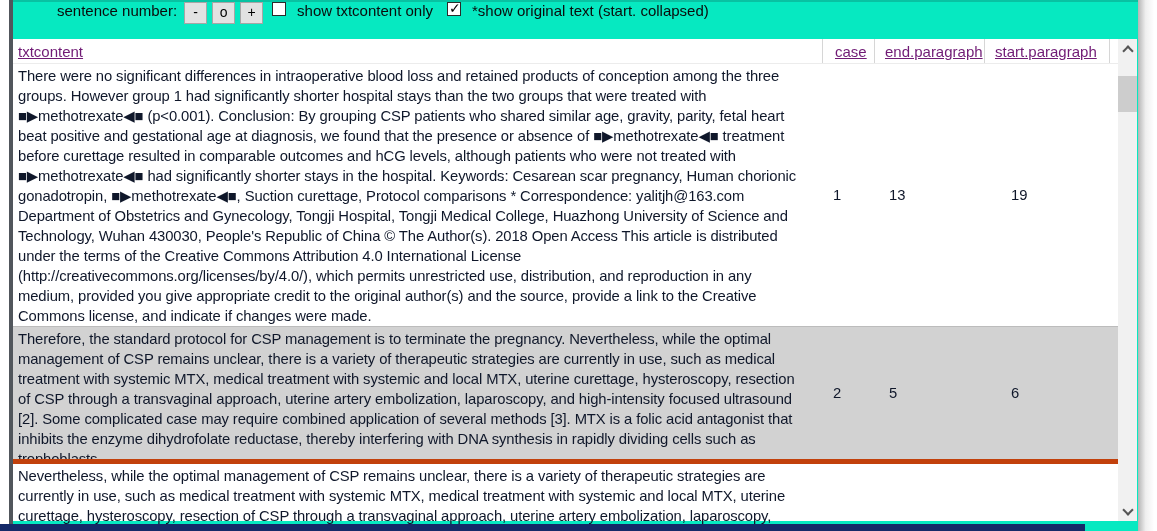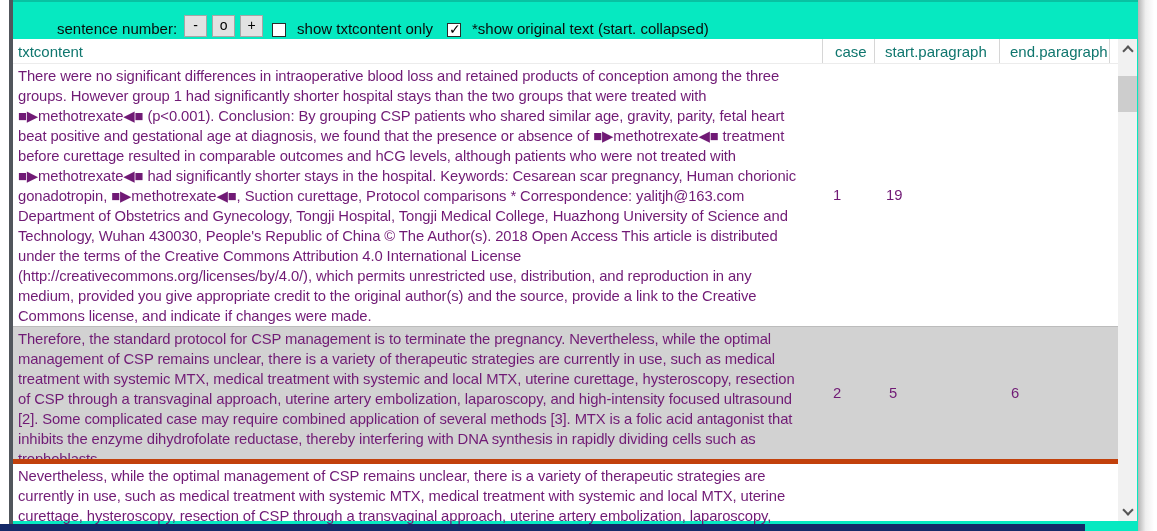--- a/index.html
+++ b/index.html
@@ -10,47 +10,47 @@
 
   
   .left-line { position:absolute; left:9px; top:0; width:4px; height:531px; background:#51565c; }
 
   
   .window { position:absolute; left:13px; top:0; width:1125px; height:531px;
             background:#06e9c1; border-top:2px solid #08c2a2; }
 
   
   .toolbar { position:absolute; left:0; top:0; width:100%; height:35px;
-             display:flex; align-items:flex-end; font-size:15px; color:#0b0b0b; }
+             display:flex; align-items:flex-start; font-size:15px; color:#0b0b0b; }
   .tb-label { margin-left:44px; margin-right:7px; }
   .tb-btn { width:23px; height:22px; margin-right:5px; background:#e2e2e2;
             border:1px solid #a6a6a6; font-size:14px; color:#000; font-family:inherit;
             display:flex; align-items:center; justify-content:center; padding:0 0 2px 0; cursor:default; }
   .checkbox { width:14px; height:14px; background:#ffffff; border:1px solid #2b2b2b;
               position:relative; display:inline-block; flex:0 0 auto; }
   .cb1 { margin-left:4px; }
   .cb2 { margin-left:14px; }
   .checkbox .mark { position:absolute; left:1px; top:-4px; font-size:14px; font-weight:bold;
                     color:#000; line-height:18px; }
   .cb-label { margin-left:11px; }
 
   
   .content { position:absolute; left:0; top:37px; width:1124px; height:482px;
              background:#ffffff; display:flex; }
   .grid { width:1105px; }
 
-  .thead { display:flex; height:25px; font-size:15px; color:#0f766e; border-bottom:1px solid #ececec; }
+  .thead { display:flex; height:25px; font-size:15px; color:#701a75; border-bottom:1px solid #ececec;text-decoration:underline; }
   .th { display:flex; align-items:center; height:100%; border-right:1px solid #d6d6d6; }
   .th-txt   { width:810px; padding-left:5px; }
   .th-page  { width:52px;  padding-left:12px; }
   .th-start { width:125px; padding-left:10px; }
   .th-end   { width:110px; padding-left:10px; }
   .th-fill  { flex:1; border-right:none; }
 
-  .trow { display:flex; font-size:14.8px; letter-spacing:-0.1px; line-height:20px; color:#701a75; }
+  .trow { display:flex; font-size:14.8px; letter-spacing:-0.1px; line-height:20px; color:#0f172a; }
   .row1 { height:262px; }
   .row2 { height:138px; background:#d2d2d2; border-top:1px solid #bcbcbc; border-bottom:5px solid #c2410c; }
   .row3 { height:73px; }
   .td { overflow:hidden; }
   .td-txt   { width:810px; padding:2px 14px 0 5px; }
   .td-page  { width:52px;  padding-left:10px; display:flex; align-items:center; }
   .td-start { width:125px; padding-left:14px; display:flex; align-items:center; }
   .td-end   { width:110px; padding-left:11px; display:flex; align-items:center; }
 
   
@@ -96,28 +96,29 @@
       </span>
       <span class="cb-label">*show original text (start. collapsed)</span>
     </div>
 
     <div class="content">
       <div class="grid">
 
         <div class="thead">
           <div class="th th-txt">txtcontent</div>
           <div class="th th-page">case</div>
+          <div class="th th-end">end.paragraph</div>
           <div class="th th-start">start.paragraph</div>
-          <div class="th th-end">end.paragraph</div>
           <div class="th th-fill"></div>
         </div>
 
         <div class="trow row1">
           <div class="td td-txt">There were no significant differences in intraoperative blood loss and retained products of conception among the three groups. However group 1 had significantly shorter hospital stays than the two groups that were treated with ■▶methotrexate◀■ (p&lt;0.001). Conclusion: By grouping CSP patients who shared similar age, gravity, parity, fetal heart beat positive and gestational age at diagnosis, we found that the presence or absence of ■▶methotrexate◀■ treatment before curettage resulted in comparable outcomes and hCG levels, although patients who were not treated with ■▶methotrexate◀■ had significantly shorter stays in the hospital. Keywords: Cesarean scar pregnancy, Human chorionic gonadotropin, ■▶methotrexate◀■, Suction curettage, Protocol comparisons * Correspondence: yalitjh@163.com Department of Obstetrics and Gynecology, Tongji Hospital, Tongji Medical College, Huazhong University of Science and Technology, Wuhan 430030, People's Republic of China © The Author(s). 2018 Open Access This article is distributed under the terms of the Creative Commons Attribution 4.0 International License (http://creativecommons.org/licenses/by/4.0/), which permits unrestricted use, distribution, and reproduction in any medium, provided you give appropriate credit to the original author(s) and the source, provide a link to the Creative Commons license, and indicate if changes were made.</div>
           <div class="td td-page">1</div>
+          <div class="td td-start">13</div>
           <div class="td td-end">19</div>
         </div>
 
         <div class="trow row2">
           <div class="td td-txt">Therefore, the standard protocol for CSP management is to terminate the pregnancy. Nevertheless, while the optimal management of CSP remains unclear, there is a variety of therapeutic strategies are currently in use, such as medical treatment with systemic MTX, medical treatment with systemic and local MTX, uterine curettage, hysteroscopy, resection of CSP through a transvaginal approach, uterine artery embolization, laparoscopy, and high-intensity focused ultrasound [2]. Some complicated case may require combined application of several methods [3]. MTX is a folic acid antagonist that inhibits the enzyme dihydrofolate reductase, thereby interfering with DNA synthesis in rapidly dividing cells such as trophoblasts.</div>
           <div class="td td-page">2</div>
           <div class="td td-start">5</div>
           <div class="td td-end">6</div>
         </div>
 

